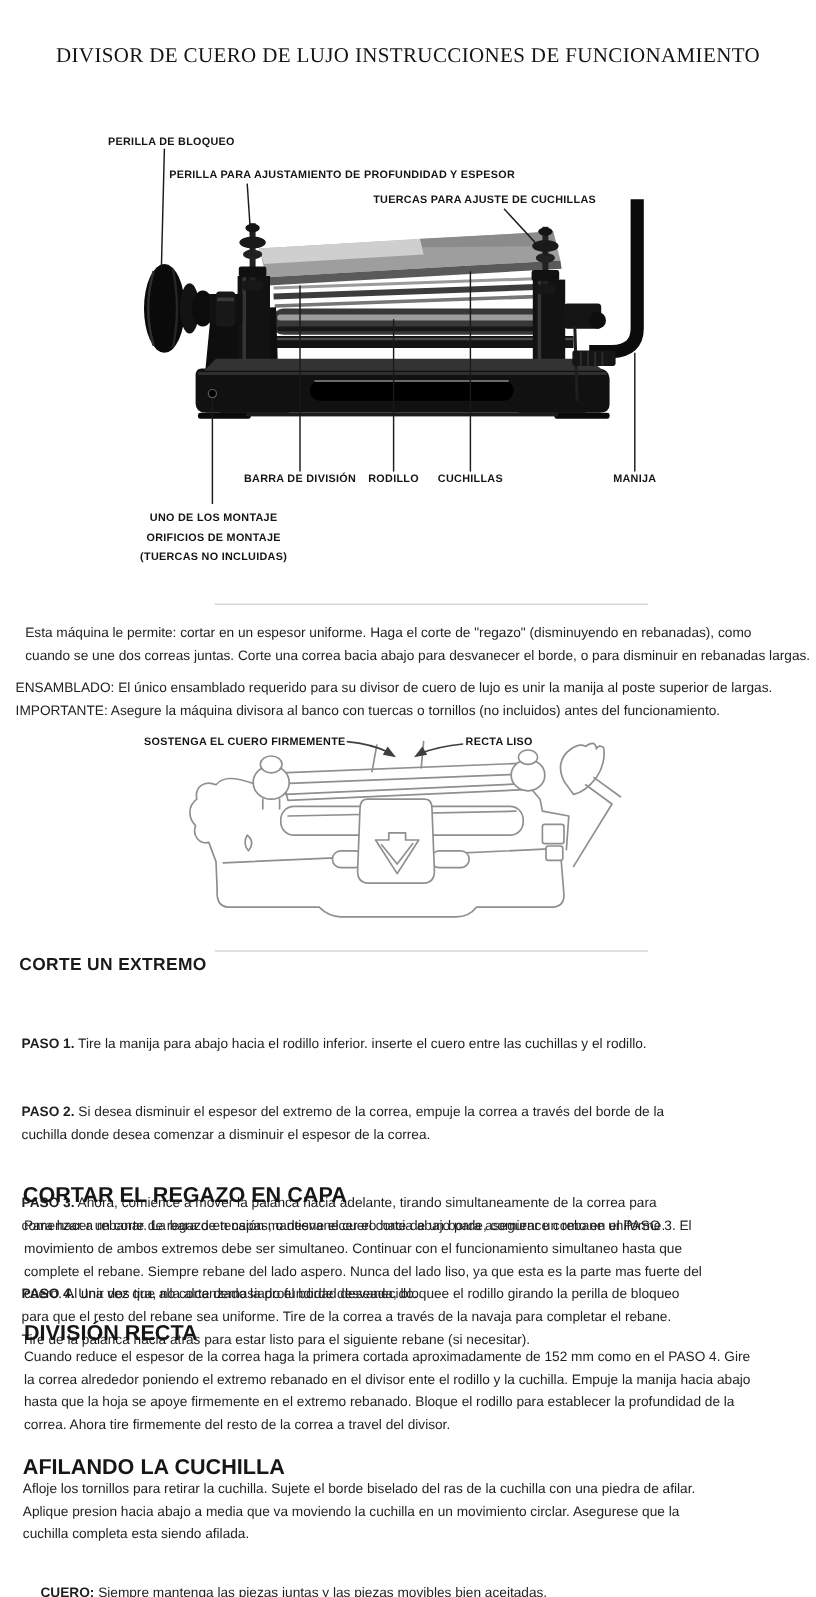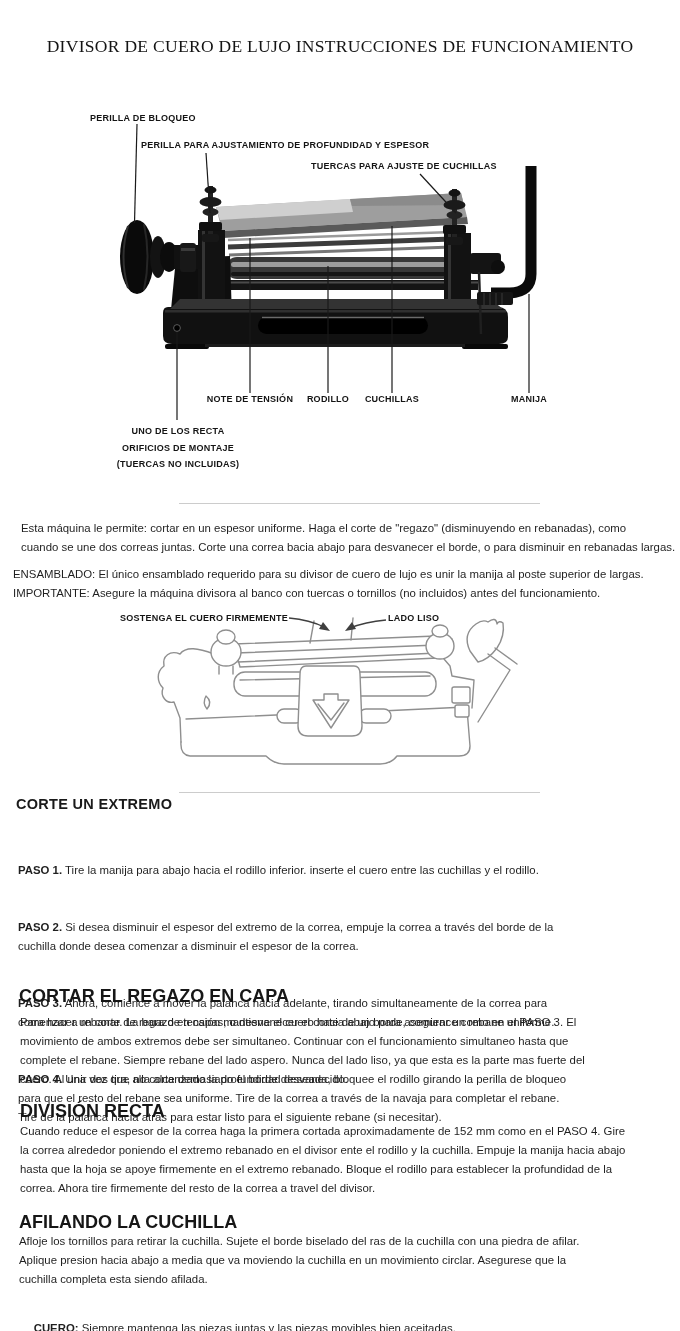--- a/index.html
+++ b/index.html
@@ -112,25 +112,25 @@
       <line x1="250" y1="222" x2="250" y2="377"></line>
       <line x1="328" y1="250" x2="328" y2="377"></line>
       <line x1="392" y1="210" x2="392" y2="377"></line>
       <line x1="529" y1="278" x2="529" y2="377"></line>
     </g>
   </svg>
 
   <div class="plabel" style="left:90px;top:97px">PERILLA DE BLOQUEO</div>
   <div class="plabel" style="left:141px;top:124px">PERILLA PARA AJUSTAMIENTO DE PROFUNDIDAD Y ESPESOR</div>
   <div class="plabel" style="left:311px;top:145px">TUERCAS PARA AJUSTE DE CUCHILLAS</div>
-  <div class="plabel c" style="left:250px;top:378px">NOTE DE TENSIÓN</div>
+  <div class="plabel c" style="left:250px;top:378px">BARRA DE DIVISIÓN</div>
   <div class="plabel c" style="left:328px;top:378px">RODILLO</div>
   <div class="plabel c" style="left:392px;top:378px">CUCHILLAS</div>
   <div class="plabel c" style="left:529px;top:378px">MANIJA</div>
-  <div class="plabel c" style="left:178px;top:410px">UNO DE LOS RECTA</div>
+  <div class="plabel c" style="left:178px;top:410px">UNO DE LOS MONTAJE</div>
   <div class="plabel c" style="left:178px;top:426.5px">ORIFICIOS DE MONTAJE</div>
   <div class="plabel c" style="left:178px;top:443px">(TUERCAS NO INCLUIDAS)</div>
 
   <div class="divider" style="top:487px"></div>
 
   <div class="txt" style="left:21px;top:503px">Esta máquina le permite: cortar en un espesor uniforme. Haga el corte de "regazo" (disminuyendo en rebanadas), como
 cuando se une dos correas juntas. Corte una correa bacia abajo para desvanecer el borde, o para disminuir en rebanadas largas.</div>
   <div class="txt" style="left:13px;top:549px">ENSAMBLADO: El único ensamblado requerido para su divisor de cuero de lujo es unir la manija al poste superior de largas.
 IMPORTANTE: Asegure la máquina divisora al banco con tuercas o tornillos (no incluidos) antes del funcionamiento.</div>
 
@@ -175,21 +175,21 @@
 
     <g stroke="#3f3f3f" stroke-width="1.3" fill="none">
       <path d="M 289 42 Q 310 44 324 51"></path>
       <path d="M 386 44 Q 365 46 350 52"></path>
     </g>
     <polygon points="330,55 319,53 323,46" fill="#3f3f3f"></polygon>
     <polygon points="345,55 356,53 352,46" fill="#3f3f3f"></polygon>
   </svg>
 
   <div class="plabel" style="left:120px;top:597px">SOSTENGA EL CUERO FIRMEMENTE</div>
-  <div class="plabel" style="left:388px;top:597px">LADO LISO</div>
+  <div class="plabel" style="left:388px;top:597px">RECTA LISO</div>
 
   <div class="divider" style="top:776px"></div>
 
   <div class="bighead" style="left:16px;top:778px">CORTE UN EXTREMO</div>
 
   <div class="txt" style="left:18px;top:807px">
     <p class="step"><b>PASO 1.</b><span> Tire la manija para abajo hacia el rodillo inferior. inserte el cuero entre las cuchillas y el rodillo.</span></p>
     <p class="step"><b>PASO 2.</b><span> Si desea disminuir el espesor del extremo de la correa, empuje la correa a través del borde de la
 cuchilla donde desea comenzar a disminuir el espesor de la correa.</span></p>
     <p class="step"><b>PASO 3.</b><span> Ahora, comience a mover la palanca hacia adelante, tirando simultaneamente de la correa para

